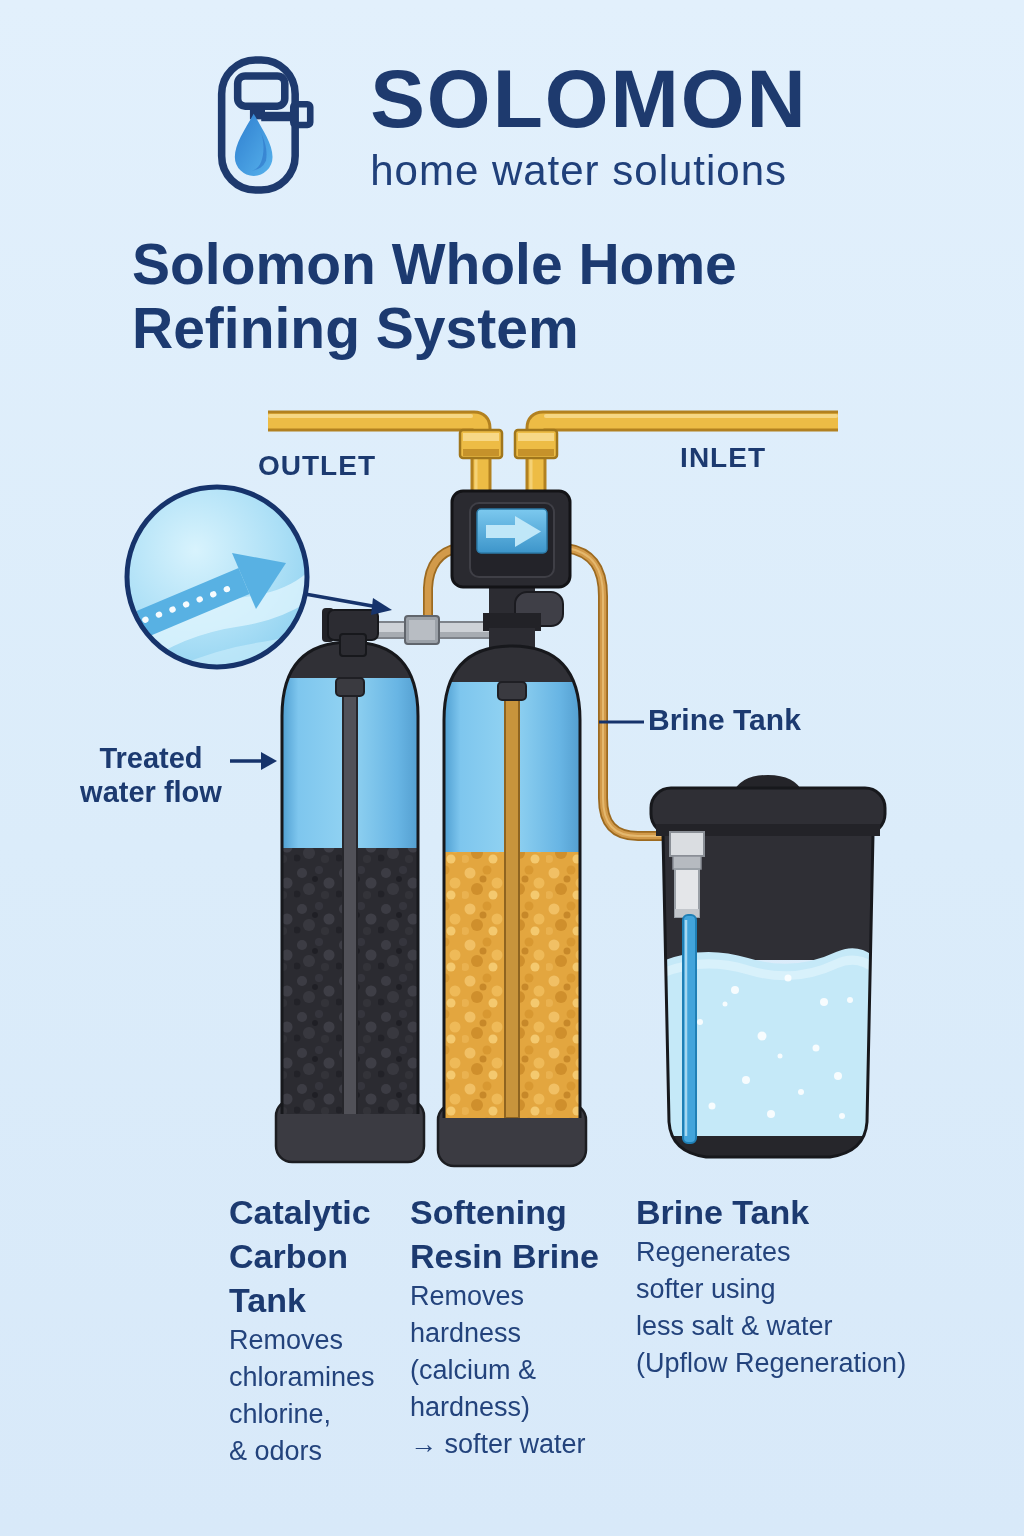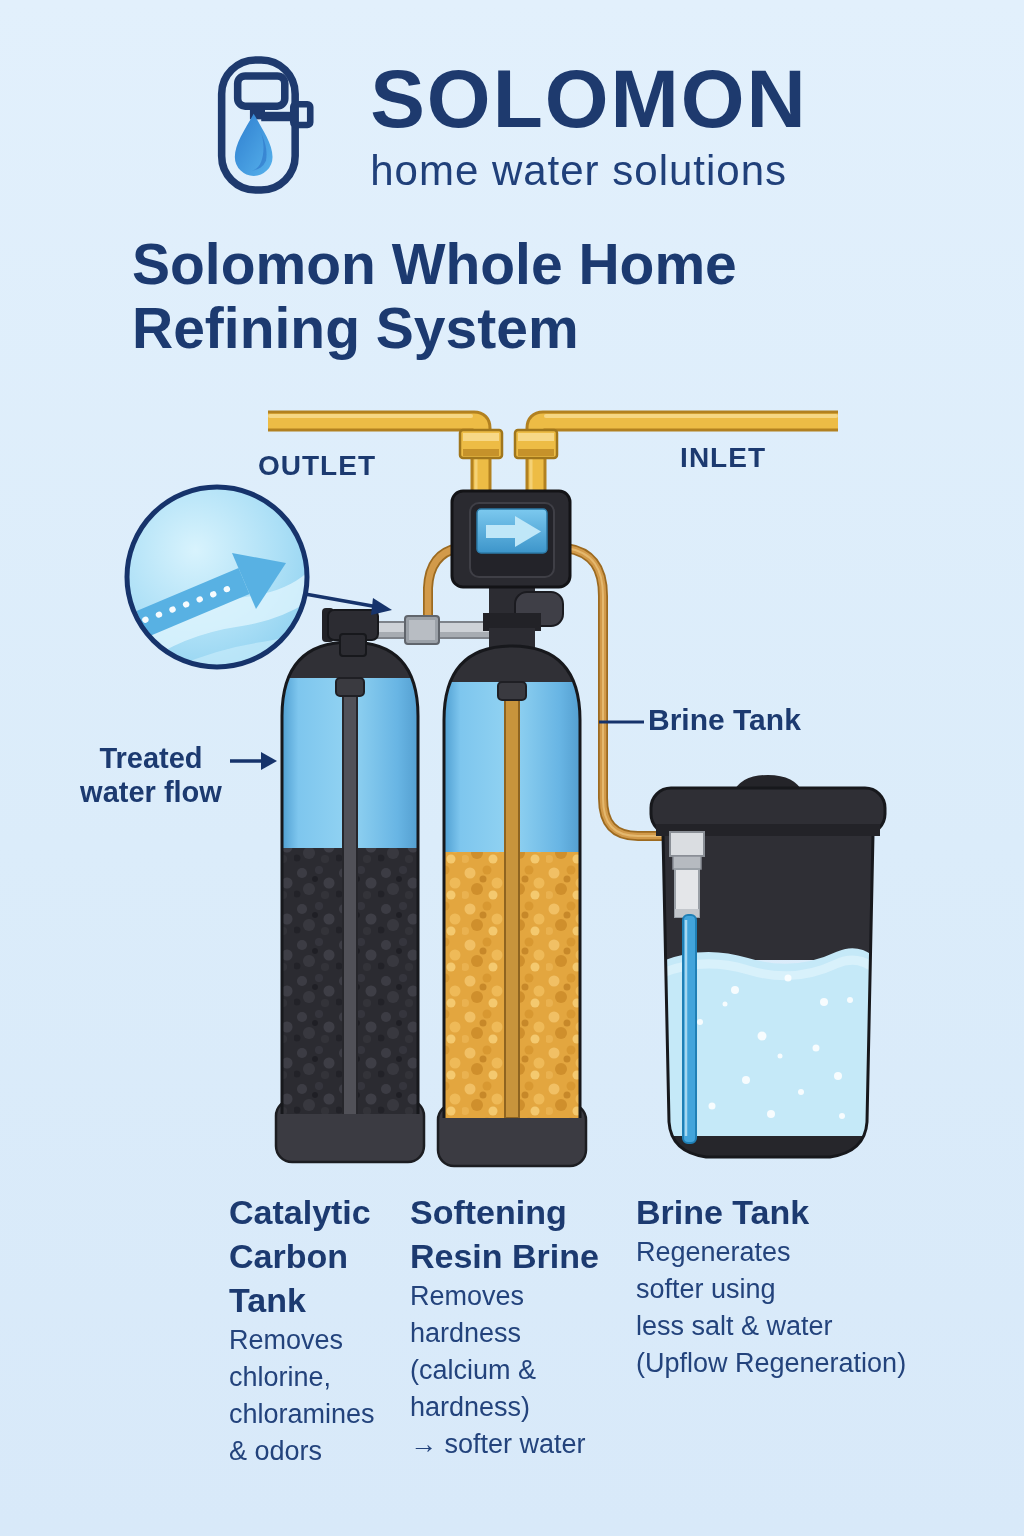--- a/index.html
+++ b/index.html
@@ -262,22 +262,22 @@
   <div class="abs lbl lbl-brine-callout txt">Brine Tank</div>
 
   <div class="col txt" style="left:229px;width:220px;">
     <div>
       <div class="hline">Catalytic</div>
       <div class="hline">Carbon</div>
       <div class="hline">Tank</div>
     </div>
     <div class="body">
       <div class="bline">Removes</div>
+      <div class="bline">chloramines</div>
       <div class="bline">chlorine,</div>
-      <div class="bline">chloramines</div>
       <div class="bline">&amp; odors</div>
     </div>
   </div>
 
   <div class="col txt" style="left:410px;width:220px;">
     <div>
       <div class="hline">Softening</div>
       <div class="hline">Resin Brine</div>
     </div>
     <div class="body">

